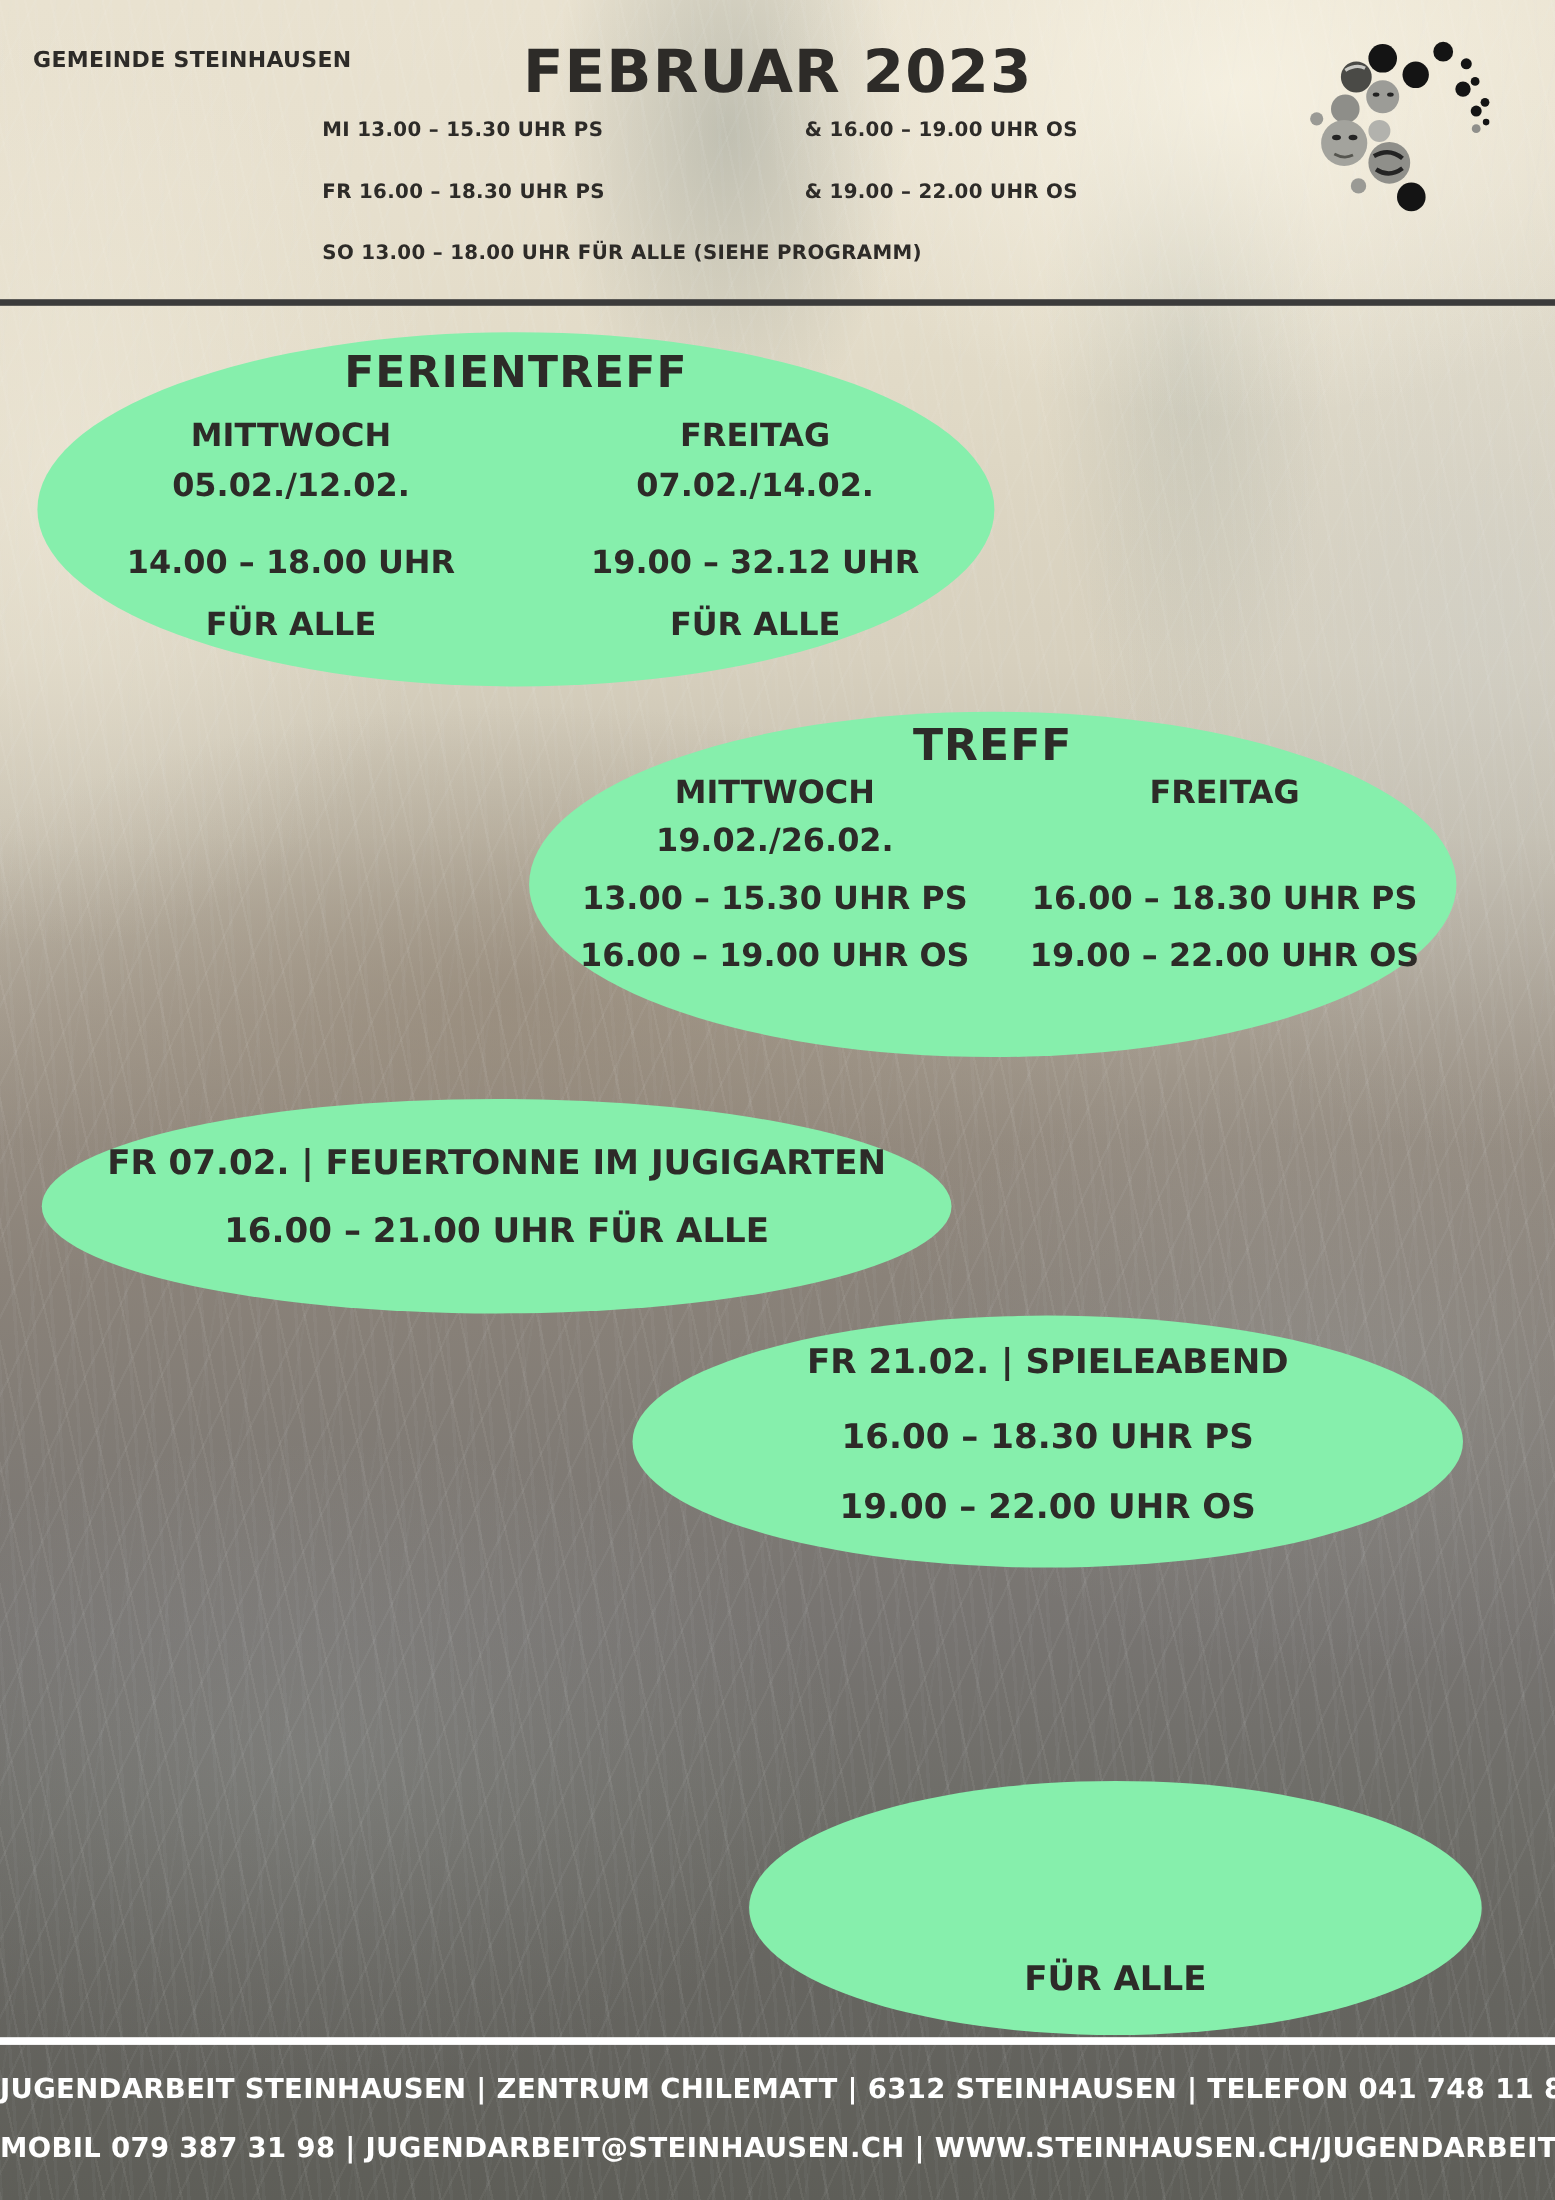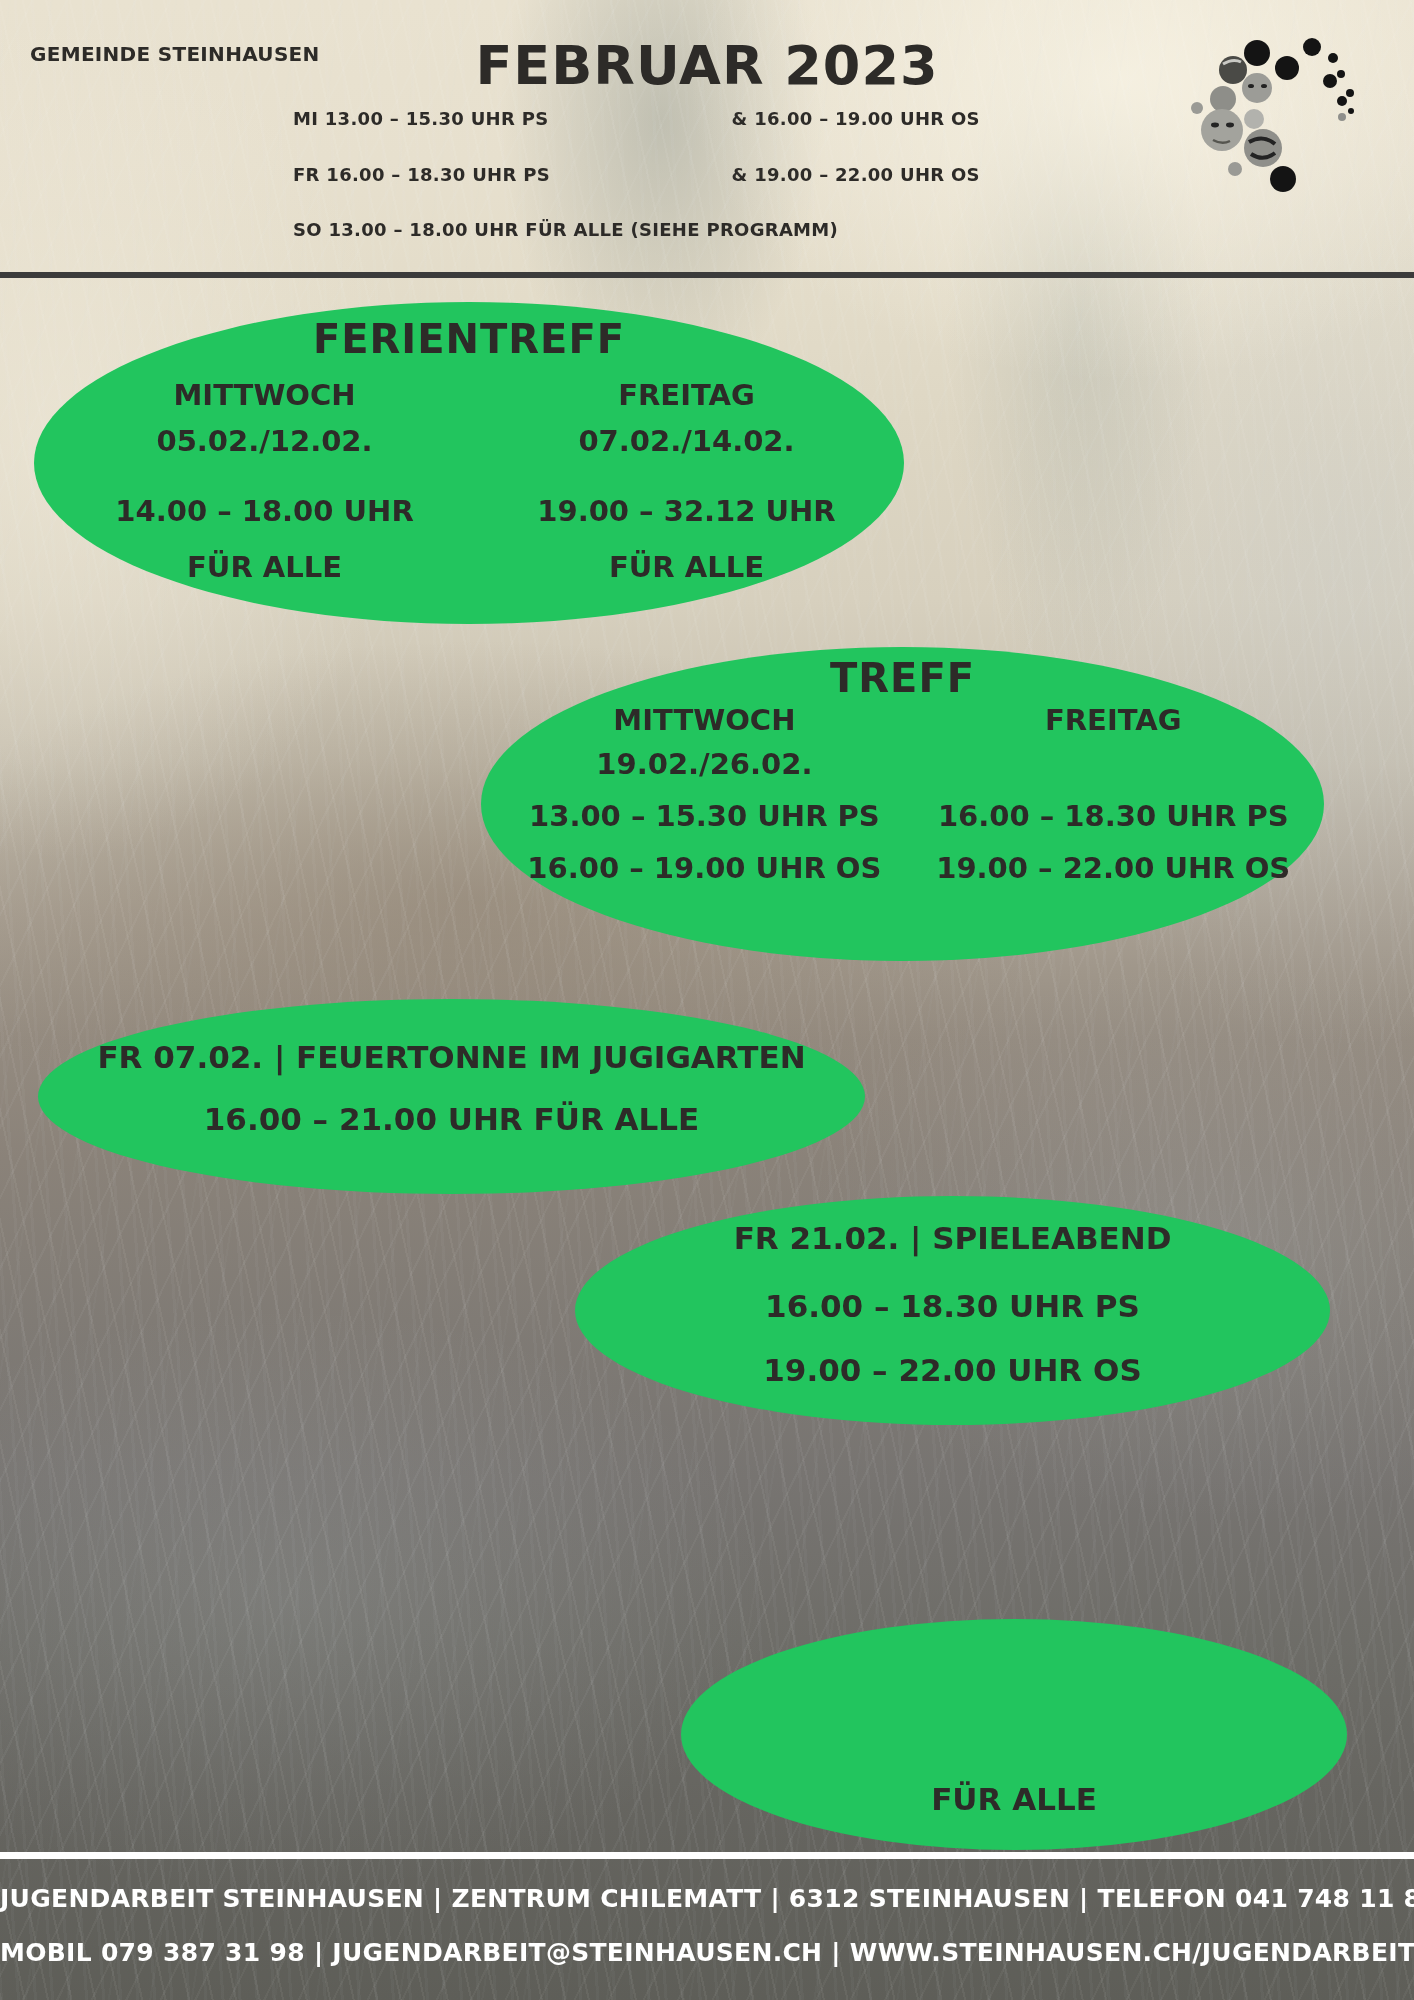--- a/index.html
+++ b/index.html
@@ -39,21 +39,21 @@
   }
   
   .t{position:absolute;color:#2d2b28;white-space:nowrap;letter-spacing:.3px;}
   
   .muni{left:30px;top:42px;font-size:20px;}
   .title{left:0;top:34px;width:1414px;text-align:center;font-size:54px;letter-spacing:1px;}
   .sch-row{left:293px;font-size:18px;}
   .sch-a{display:inline-block;width:432px;}
   .rule-dark{position:absolute;left:0;top:272px;width:1414px;height:6px;background:#3b3b3b;}
   
-  .oval{position:absolute;background:#22c55e;border-radius:50%;}
+  .oval{position:absolute;background:#86efac;border-radius:50%;}
   .oval .ln{position:absolute;left:0;width:100%;text-align:center;color:#2d2b28;white-space:nowrap;}
   .oval .col-l{left:3%;width:47%;}
   .oval .col-r{left:52%;width:46%;}
   .ov-title{font-size:40px;letter-spacing:1px;}
   .ov-body{font-size:29px;}
   .ev{font-size:31px;}
   
   .rule-white{position:absolute;left:0;top:1852px;width:1414px;height:7px;background:#ffffff;}
   .foot{position:absolute;left:0;width:1414px;text-align:center;color:#ffffff;font-size:25px;white-space:nowrap;letter-spacing:.3px;}
   

